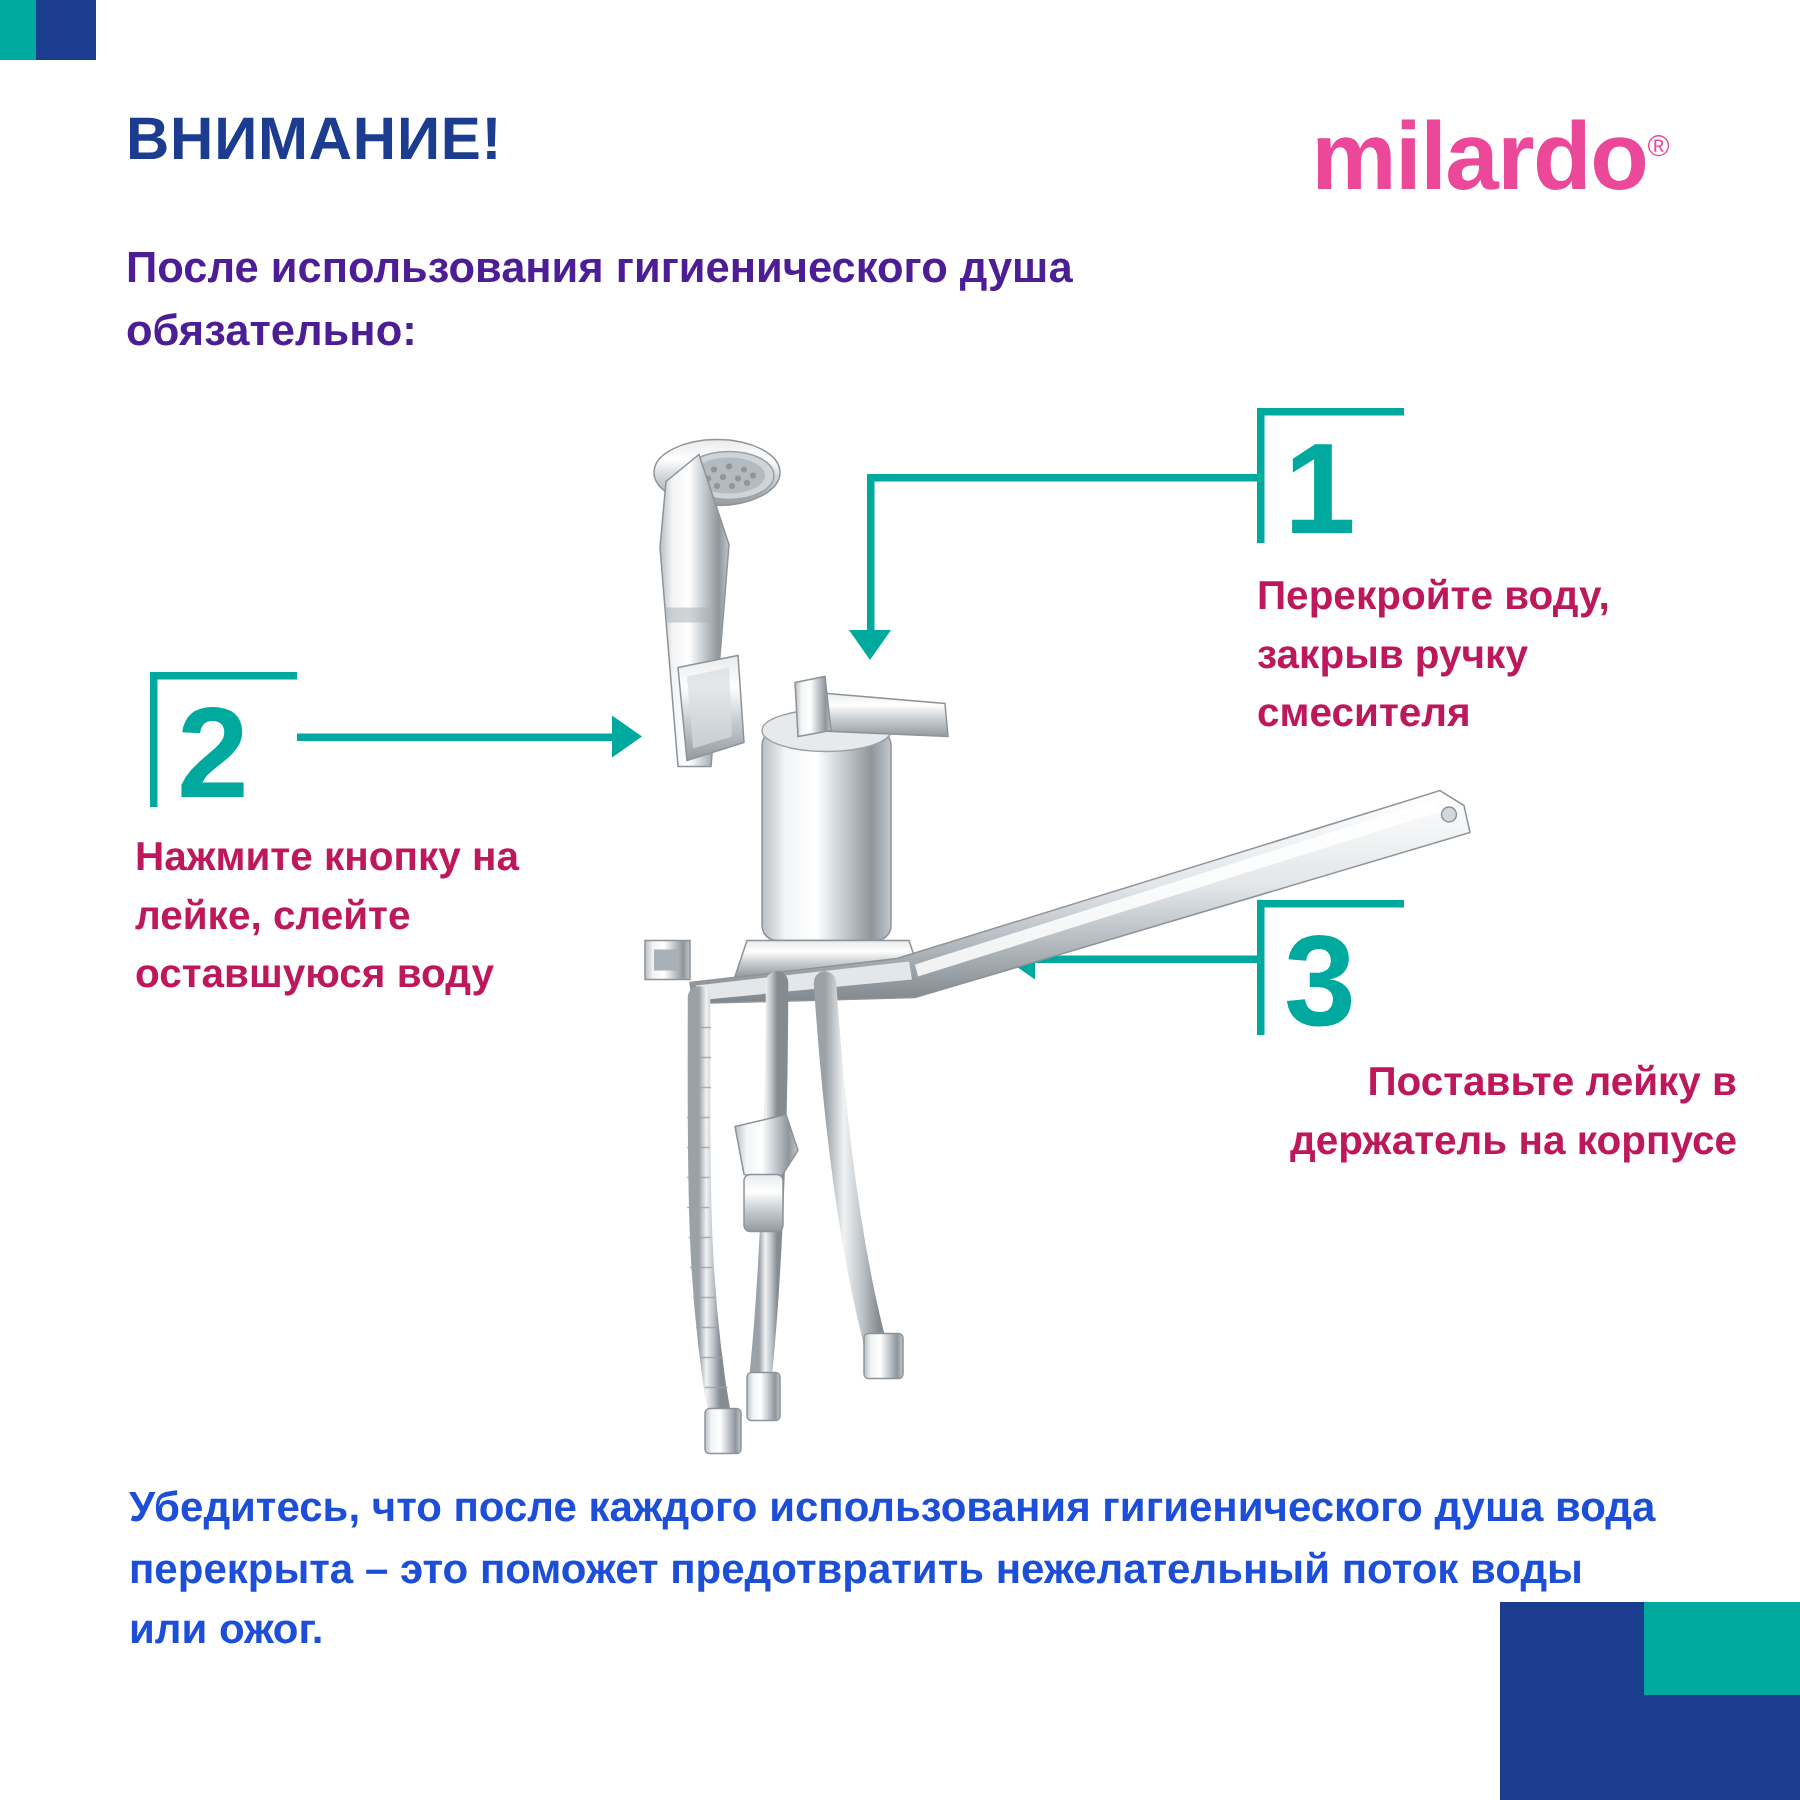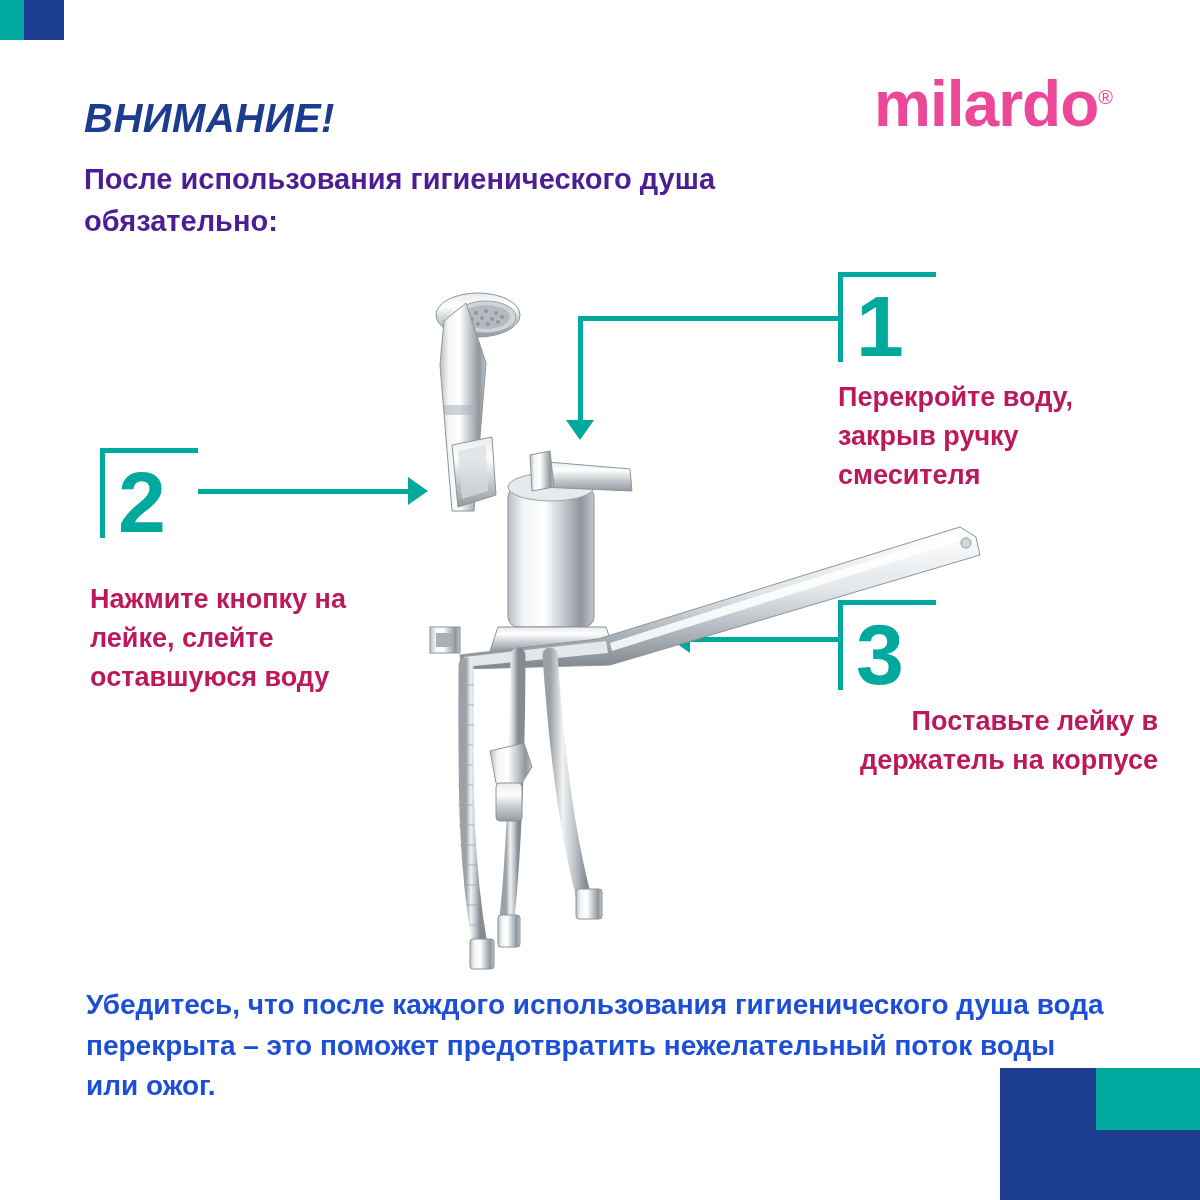--- a/index.html
+++ b/index.html
@@ -44,26 +44,25 @@
   .corner-br-teal {
     position: absolute;
     right: 0px; bottom: 70px;
     width: 104px; height: 62px;
     background: #00a99d;
   }
 
   
   .attention {
     position: absolute;
-    left: 84px; top: 96px;
+    left: 84px; top: 71px;
     font-size: 40px;
     font-weight: bold;
     color: #1b3c8f;
     letter-spacing: 0.5px;
-    font-style: italic;
   }
   .subtitle {
     position: absolute;
     left: 84px; top: 158px;
     width: 690px;
     font-size: 29px;
     font-weight: bold;
     color: #4c1d95;
     line-height: 1.45;
   }
@@ -175,21 +174,21 @@
   <div class="step-num" style="left:856px; top:283px;">1</div>
   <div class="step-text" style="left:838px; top:378px; width:320px;">Перекройте воду, закрыв ручку смесителя</div>
 
   <div class="arrow-line" style="left:578px; top:316px; width:262px; height:5px;"></div>
   <div class="arrow-line" style="left:578px; top:316px; width:5px; height:108px;"></div>
   <div class="arrow-head down" style="left:566px; top:420px;"></div>
 
   <div class="step-box-top" style="left:100px; top:448px; width:98px;"></div>
   <div class="step-box-side" style="left:100px; top:448px; height:90px;"></div>
   <div class="step-num" style="left:118px; top:459px;">2</div>
-  <div class="step-text" style="left:90px; top:552px; width:320px;margin-top:28px;">Нажмите кнопку на лейке, слейте оставшуюся воду</div>
+  <div class="step-text" style="left:90px; top:552px; width:320px;">Нажмите кнопку на лейке, слейте оставшуюся воду</div>
 
   <div class="arrow-line" style="left:198px; top:489px; width:212px; height:5px;"></div>
   <div class="arrow-head right" style="left:408px; top:477px;"></div>
 
   <div class="step-box-top" style="left:838px; top:600px; width:98px;"></div>
   <div class="step-box-side" style="left:838px; top:600px; height:90px;"></div>
   <div class="step-num" style="left:856px; top:611px;">3</div>
   <div class="step-text" style="left:838px; top:702px; width:320px;text-align:right;">Поставьте лейку в держатель на корпусе</div>
 
   <div class="arrow-line" style="left:690px; top:637px; width:148px; height:5px;"></div>

